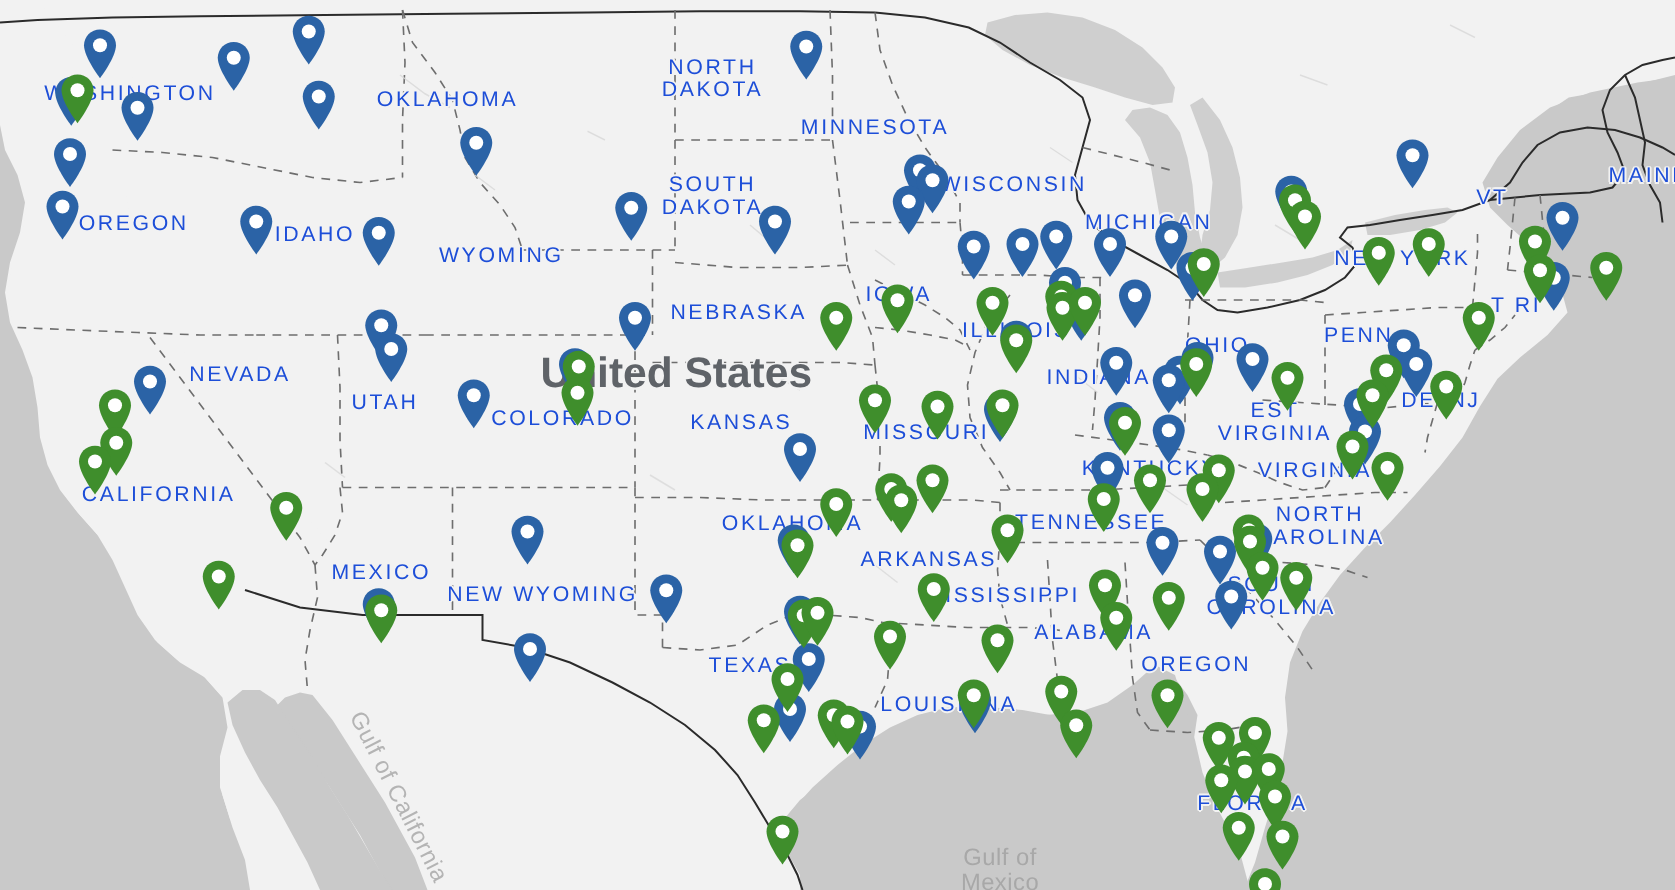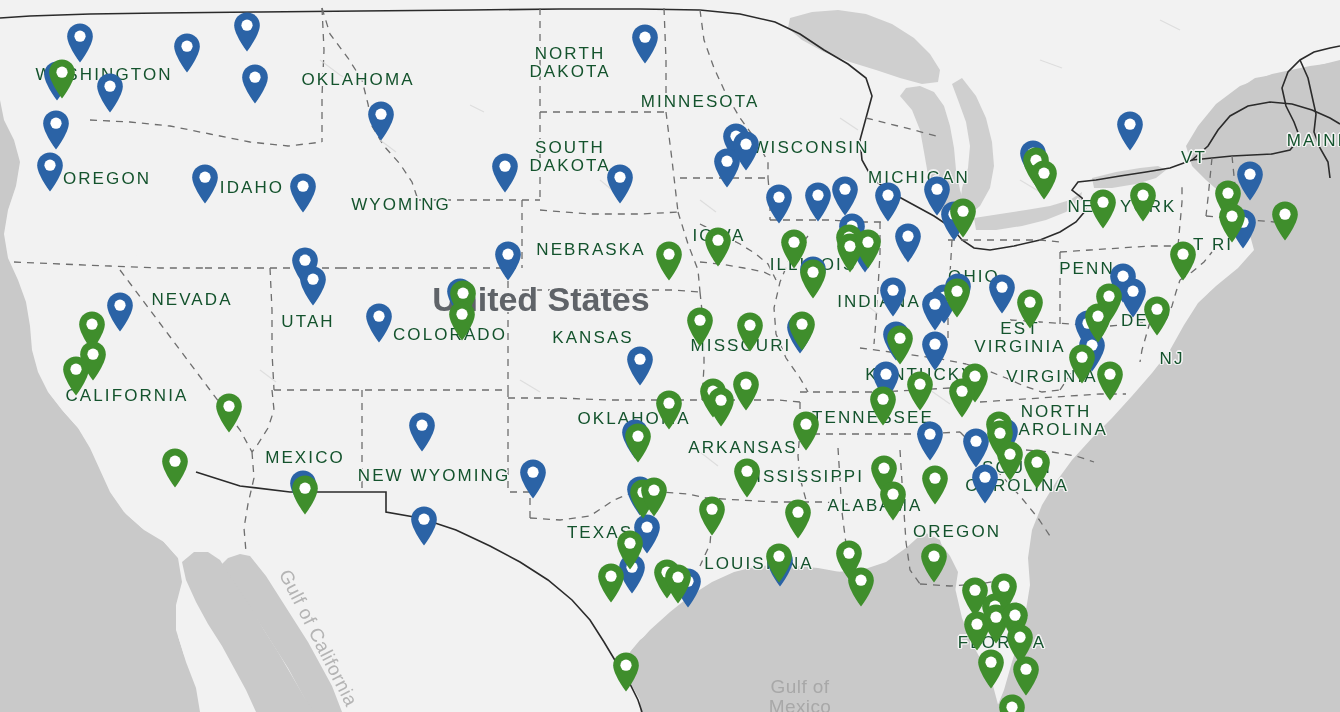--- a/index.html
+++ b/index.html
@@ -26,21 +26,21 @@
   
   .label-layer {
     position: absolute;
     left: 0; top: 0;
     width: 1340px;
     height: 712px;
     pointer-events: none;
   }
   .map-label {
     position: absolute;
-    color: #14532d;
+    color: #1d4ed8;
     white-space: pre;
     line-height: 1.06;
     text-align: center;
     transform: translate(-50%, -50%);
     text-shadow:
       -1.5px 0 #f2f2f2, 1.5px 0 #f2f2f2, 0 -1.5px #f2f2f2, 0 1.5px #f2f2f2,
       -1px -1px #f2f2f2, 1px -1px #f2f2f2, -1px 1px #f2f2f2, 1px 1px #f2f2f2;
   }
   .lbl-country {
     font-size: 34px;
@@ -382,21 +382,21 @@
         <div class="map-label lbl-state" style="left: 450px; top: 335px;">COLORADO</div>
         <div class="map-label lbl-state" style="left: 593px; top: 338px;">KANSAS</div>
         <div class="map-label lbl-state" style="left: 741px; top: 346px;">MISSOURI</div>
         <div class="map-label lbl-state" style="left: 879px; top: 302px;">INDIANA</div>
         <div class="map-label lbl-state" style="left: 974px; top: 277px;">OHIO</div>
         <div class="map-label lbl-state" style="left: 1087px; top: 269px;">PENN</div>
         <div class="map-label lbl-state" style="left: 1122px; top: 207px;">NEW YORK</div>
         <div class="map-label lbl-state" style="left: 1281px; top: 141px; margin-left: 38px;">MAINE</div>
         <div class="map-label lbl-state" style="left: 1194px; top: 158px;">VT</div>
         <div class="map-label lbl-state" style="left: 1213px; top: 245px;">T RI</div>
-        <div class="map-label lbl-state" style="left: 1172px; top: 321px; margin-top: 38px;">NJ</div>
+        <div class="map-label lbl-state" style="left: 1172px; top: 321px;">NJ</div>
         <div class="map-label lbl-state" style="left: 1135px; top: 321px;">DE</div>
         <div class="map-label lbl-state" style="left: 1104px; top: 320px;">D</div>
         <div class="map-label lbl-state" style="left: 1010px; top: 338px; margin-left: 10px;">EST
 VIRGINIA</div>
         <div class="map-label lbl-state" style="left: 1052px; top: 377px;">VIRGINIA</div>
         <div class="map-label lbl-state" style="left: 920px; top: 375px;">KENTUCKY</div>
         <div class="map-label lbl-state" style="left: 873px; top: 418px;">TENNESSEE</div>
         <div class="map-label lbl-state" style="left: 1056px; top: 421px;">NORTH
 CAROLINA</div>
         <div class="map-label lbl-state" style="left: 1017px; top: 477px;">SOUTH

